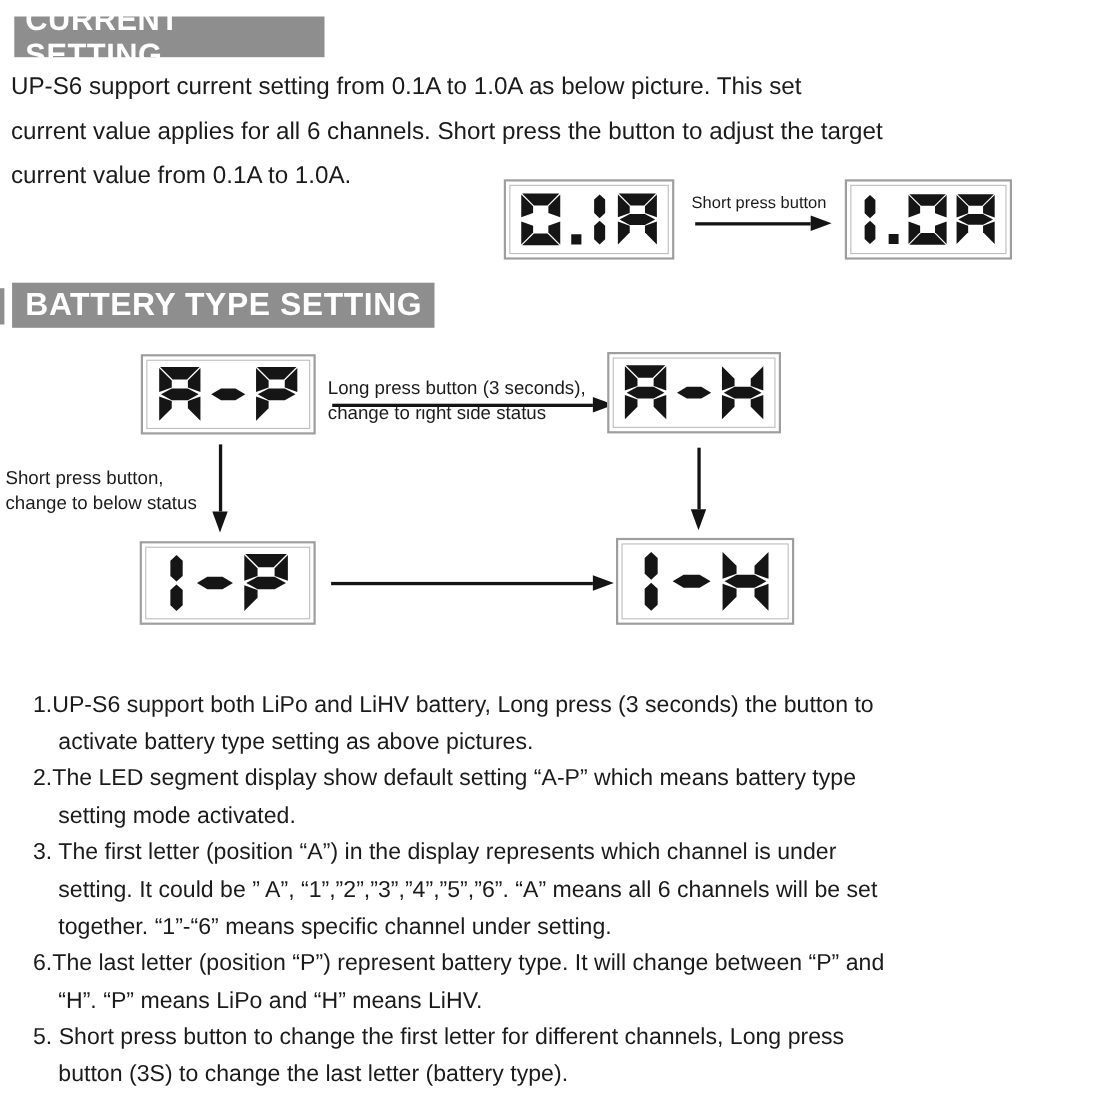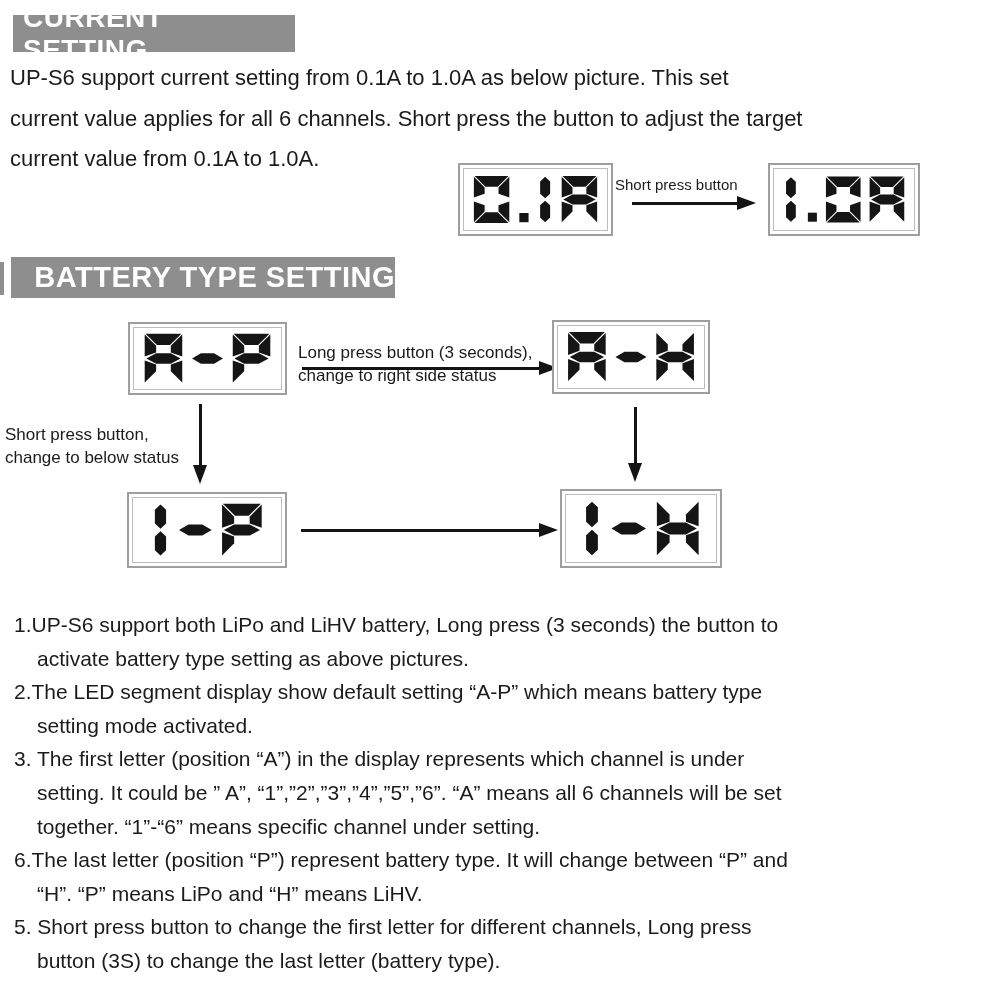--- a/index.html
+++ b/index.html
@@ -6,21 +6,20 @@
   .page{
     position:relative;width:1000px;height:1000px;background:#ffffff;
     font-family:"Liberation Sans","DejaVu Sans",sans-serif;color:#1b1b1b;
     overflow:hidden;
   }
   .abs{position:absolute;}
   .section-bar{
     background:#8e8e8e;color:#ffffff;font-weight:bold;
     display:flex;align-items:center;box-sizing:border-box;
     letter-spacing:0.5px;
-    justify-content:flex-end;
   }
   .bar1{left:13px;top:15px;width:282px;height:37px;font-size:28px;padding-left:10px;}
   .bar2{left:11px;top:257px;width:384px;height:41px;font-size:29px;padding-left:12px;}
   .sliver{left:0;top:262px;width:4px;height:33px;background:#8e8e8e;}
   .para{
     left:10px;top:58px;width:975px;font-size:22px;line-height:40.5px;
     white-space:pre-line;
   }
   .seg-box{
     border:2px solid #9e9e9e;background:#ffffff;box-sizing:border-box;
@@ -32,21 +31,21 @@
     padding:4px 6px;
   }
   .seg-inner svg{display:block;width:100%;height:100%;}
   .d1{left:458px;top:163px;width:155px;height:73px;}
   .d2{left:768px;top:163px;width:152px;height:73px;}
   .d3{left:128px;top:322px;width:159px;height:73px;}
   .d4{left:552px;top:320px;width:158px;height:74px;}
   .d5{left:127px;top:492px;width:160px;height:76px;}
   .d6{left:560px;top:489px;width:162px;height:79px;}
   .lbl{white-space:pre-line;}
-  .lbl-short-press-top{left:615px;top:176px;width:150px;font-size:15px;text-align:left;}
+  .lbl-short-press-top{left:615px;top:176px;width:150px;font-size:15px;text-align:center;}
   .lbl-long-press{left:298px;top:318px;width:270px;font-size:17px;line-height:22.5px;margin-top:24px;}
   .lbl-short-press{left:5px;top:424px;width:230px;font-size:17px;line-height:22.5px;}
   .note{left:753px;top:458px;width:245px;font-size:16.5px;line-height:25.3px;}
   .note .note-lines{white-space:pre-line;padding-left:4px;}
   .h-arrow{display:flex;align-items:center;height:16px;}
   .h-arrow .shaft{flex:1;height:3px;background:#141414;}
   .h-arrow .head{
     width:0;height:0;border-left:19px solid #141414;
     border-top:7px solid transparent;border-bottom:7px solid transparent;
   }
@@ -57,21 +56,21 @@
   .v-arrow .vshaft{width:3px;flex:1;background:#141414;margin:0 auto;}
   .v-arrow .vhead{
     width:0;height:0;border-top:19px solid #141414;
     border-left:7px solid transparent;border-right:7px solid transparent;
     margin:0 auto;
   }
   .va1{left:192px;top:404px;height:80px;}
   .va2{left:627px;top:407px;height:75px;}
   .instructions{
     left:14px;top:608px;width:966px;font-size:21px;line-height:33.6px;
-    list-style:none;margin:0;padding:0;
+    list-style:none;margin:16px;padding:0;
   }
   .instructions li{
     white-space:pre-line;padding-left:23px;text-indent:-23px;margin:0;
   }
 </style>
 </head>
 <body>
 
 <div class="page">
 

